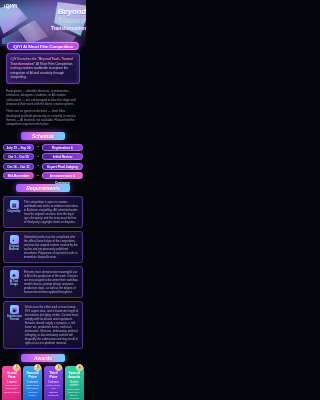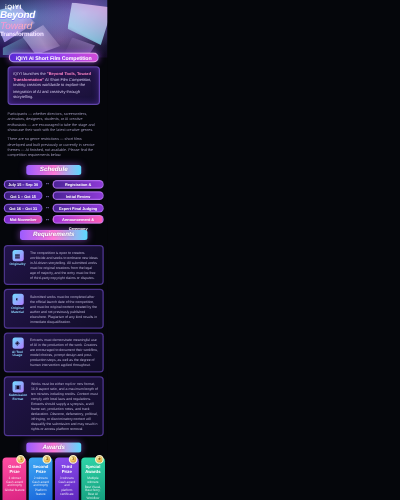--- a/index.html
+++ b/index.html
@@ -36,30 +36,30 @@
         background:linear-gradient(90deg,#6de7ff,transparent);
         clip-path:polygon(0 60%,70% 0,100% 100%,0 100%); opacity:.45; }
   .s5 { right:10px; bottom:0; width:26px; height:16px;
         background:linear-gradient(270deg,#c79bff,transparent);
         clip-path:polygon(30% 0,100% 40%,76% 100%,0 100%); opacity:.45; }
 
   .brand {
     position:absolute; left:4px; top:3px; z-index:6;
     font-size:5px; font-weight:700; letter-spacing:.4px; color:#fff;
   }
-  .hero-title { position:absolute; z-index:5; left:0; right:0; top:8px; text-align:left; }
+  .hero-title { position:absolute; z-index:5; left:0; right:0; top:8px; text-align:right; }
   .ht-l1 {
     font-size:8px; font-weight:800; line-height:8px; letter-spacing:-.2px;
     font-style:italic; color:#ffffff;
     text-shadow:0 0 3px rgba(150,200,255,.9), 0 1px 0 rgba(120,80,255,.6);
   }
   .ht-l2 { font-size:7.5px; font-weight:800; line-height:8px; color:#fff;
     text-shadow:0 0 3px rgba(180,150,255,.9); font-style:italic; }
   .ht-l3 {
-    margin-top:1px; font-size:8px; font-weight:400; font-style:italic; line-height:8px;
+    margin-top:1px; font-size:8px; font-weight:700; font-style:italic; line-height:8px;
     background:linear-gradient(90deg,#ff8fd8,#ffd89b,#8fe8ff);
     -webkit-background-clip:text; background-clip:text; color:transparent;
     text-shadow:0 0 4px rgba(255,160,220,.45);
   }
   .ht-l4 { font-size:5px; font-weight:700; color:#f0e6ff; line-height:6px;
     letter-spacing:-.1px; text-shadow:0 0 2px rgba(200,160,255,.8); }
 
   
   .pill-wrap { margin:-4px auto 0; position:relative; z-index:7; width:72px; }
   .event-pill {

